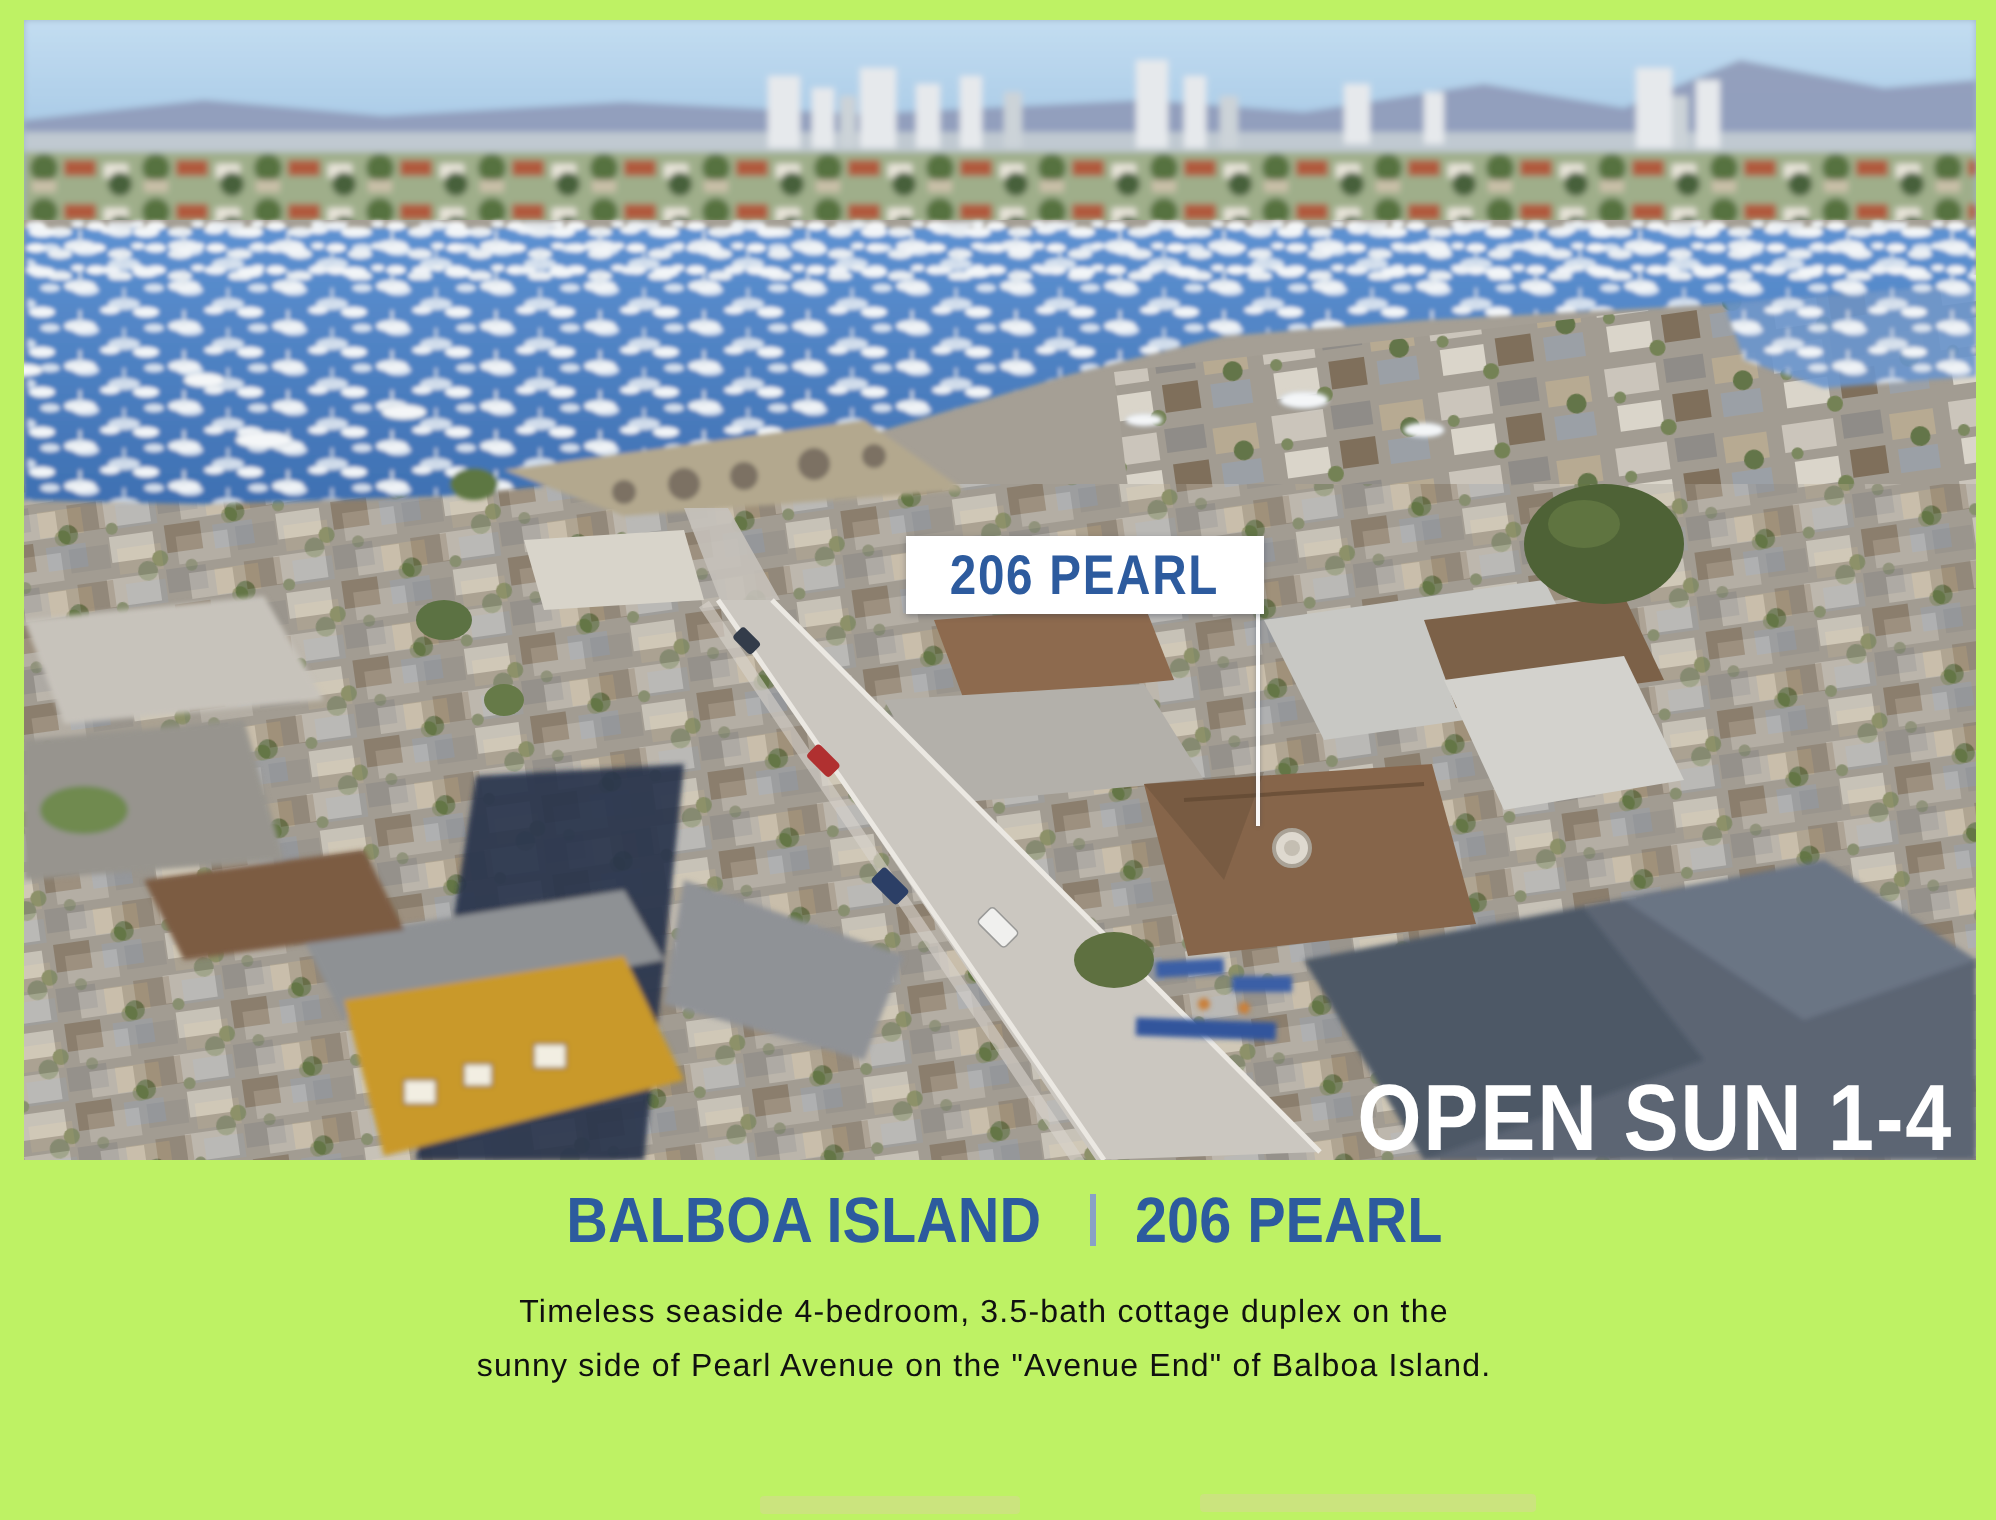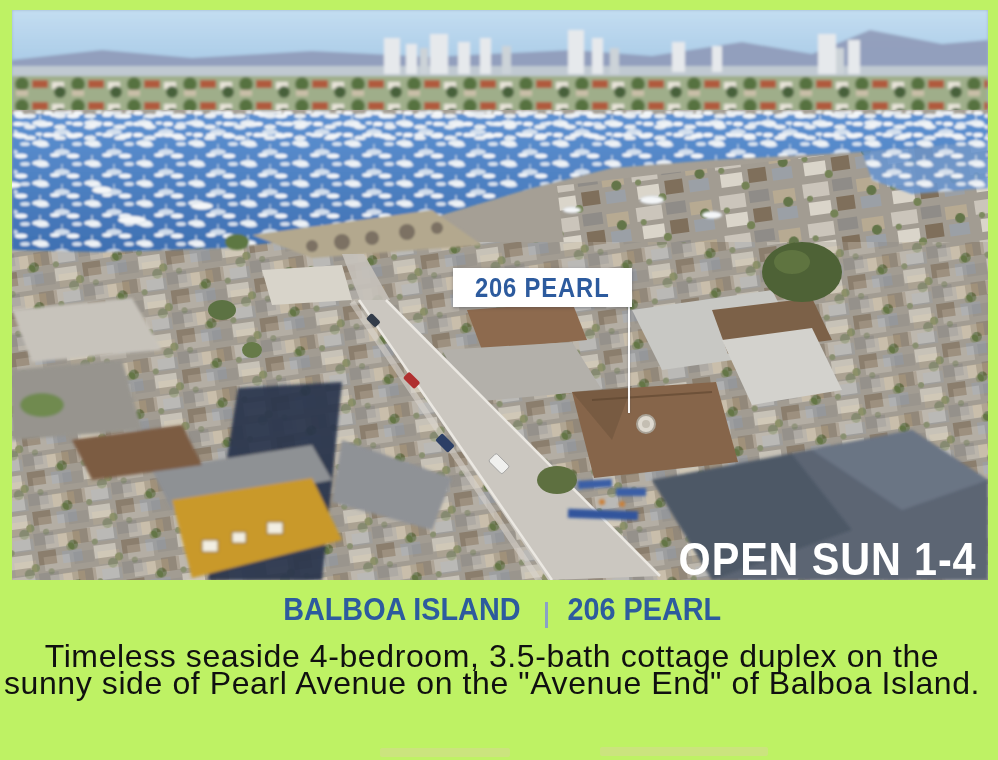--- a/index.html
+++ b/index.html
@@ -11,29 +11,29 @@
   .marker-label{position:absolute;left:441px;top:258px;width:179px;height:39px;background:#ffffff;
     display:flex;align-items:center;justify-content:center;box-shadow:0 1px 3px rgba(40,50,70,.35);}
   .marker-label span{font-size:28px;font-weight:bold;color:#2d5b9e;letter-spacing:1px;
     transform:scaleX(.85);transform-origin:center;white-space:nowrap;}
   .leader-line{position:absolute;left:616px;top:297px;width:2px;height:106px;
     background:rgba(255,255,255,.95);box-shadow:0 0 2px rgba(60,70,90,.4);}
   .open-house{position:absolute;right:12px;bottom:-6px;font-size:47px;font-weight:bold;color:#ffffff;
     letter-spacing:1px;transform:scaleX(.88);transform-origin:right bottom;white-space:nowrap;}
   
   .caption{position:absolute;left:0;top:592px;width:984px;text-align:center;}
-  .title-row{display:flex;justify-content:center;align-items:flex-end;gap:11px;height:36px;padding-left:16px;}
+  .title-row{display:flex;justify-content:center;align-items:center;gap:11px;height:36px;padding-left:16px;}
   .title-txt{font-size:32px;font-weight:bold;color:#2d5b9e;letter-spacing:0px;
     transform:scaleX(.9);transform-origin:center;white-space:nowrap;}
   .title-sep{width:3px;height:26px;background:#89a1c6;}
   .price-row{margin-top:5px;display:flex;justify-content:center;align-items:center;gap:8px;height:32px;}
   .price-txt{font-size:25px;font-weight:bold;color:#58595b;letter-spacing:0.5px;
     transform:scaleX(.92);transform-origin:center;white-space:nowrap;}
   .gem{width:48px;height:40px;opacity:.55;}
-  .desc{margin-top:15px;font-size:32px;line-height:27px;color:#101010;letter-spacing:0.6px;}
+  .desc{margin-top:15px;font-size:16px;line-height:27px;color:#101010;letter-spacing:0.6px;}
   .artifact{position:absolute;height:9px;background:rgba(235,195,188,.30);border-radius:2px;}
   .a1{left:380px;top:748px;width:130px;}
   .a2{left:600px;top:747px;width:168px;}
 </style>
 </head>
 <body>
 
 <div class="page">
 
   <div class="photo">

